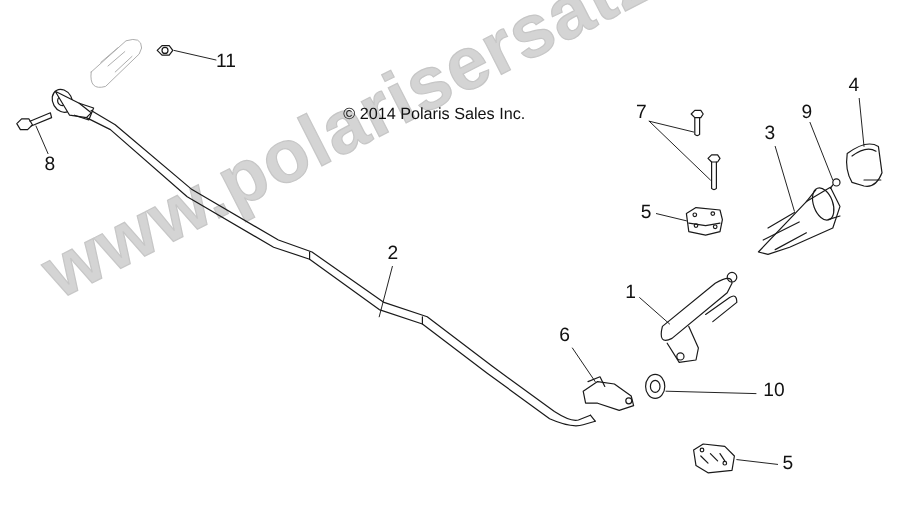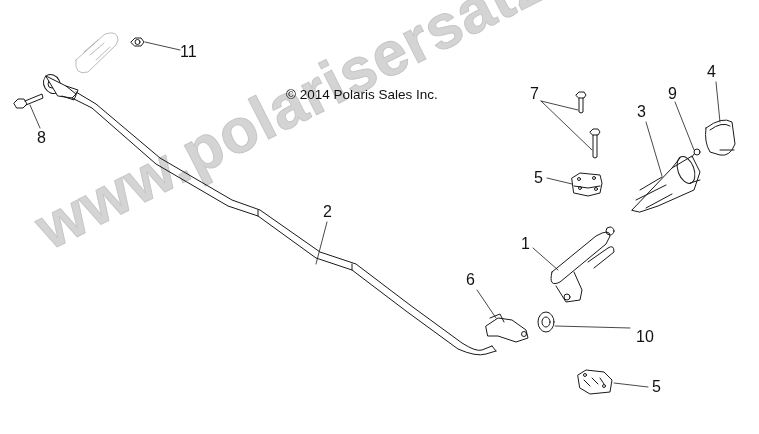--- a/index.html
+++ b/index.html
@@ -126,15 +126,15 @@
     <div class="callout" style="left: 521px; top: 236px;">1</div>
     <div class="callout" style="left: 323px; top: 204px;">2</div>
     <div class="callout" style="left: 637px; top: 104px;">3</div>
     <div class="callout" style="left: 707px; top: 64px;">4</div>
     <div class="callout" style="left: 534px; top: 170px;">5</div>
     <div class="callout" style="left: 652px; top: 379px;">5</div>
     <div class="callout" style="left: 466px; top: 272px;">6</div>
     <div class="callout" style="left: 530px; top: 86px;">7</div>
     <div class="callout" style="left: 37px; top: 130px;">8</div>
     <div class="callout" style="left: 668px; top: 86px;">9</div>
-    <div class="callout" style="left: 636px; top: 329px;">10</div>
+    <div class="callout" style="left: 636px; top: 318px;">10</div>
     <div class="callout" style="left: 180px; top: 44px;">11</div>
   </div>
 
 </body></html>

